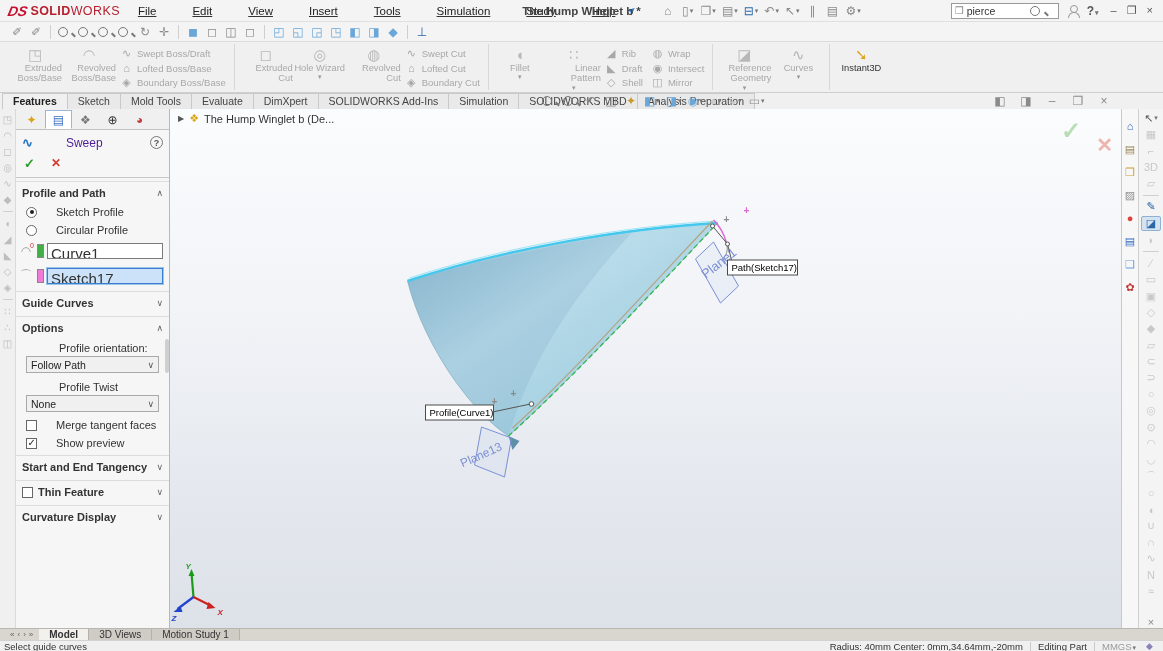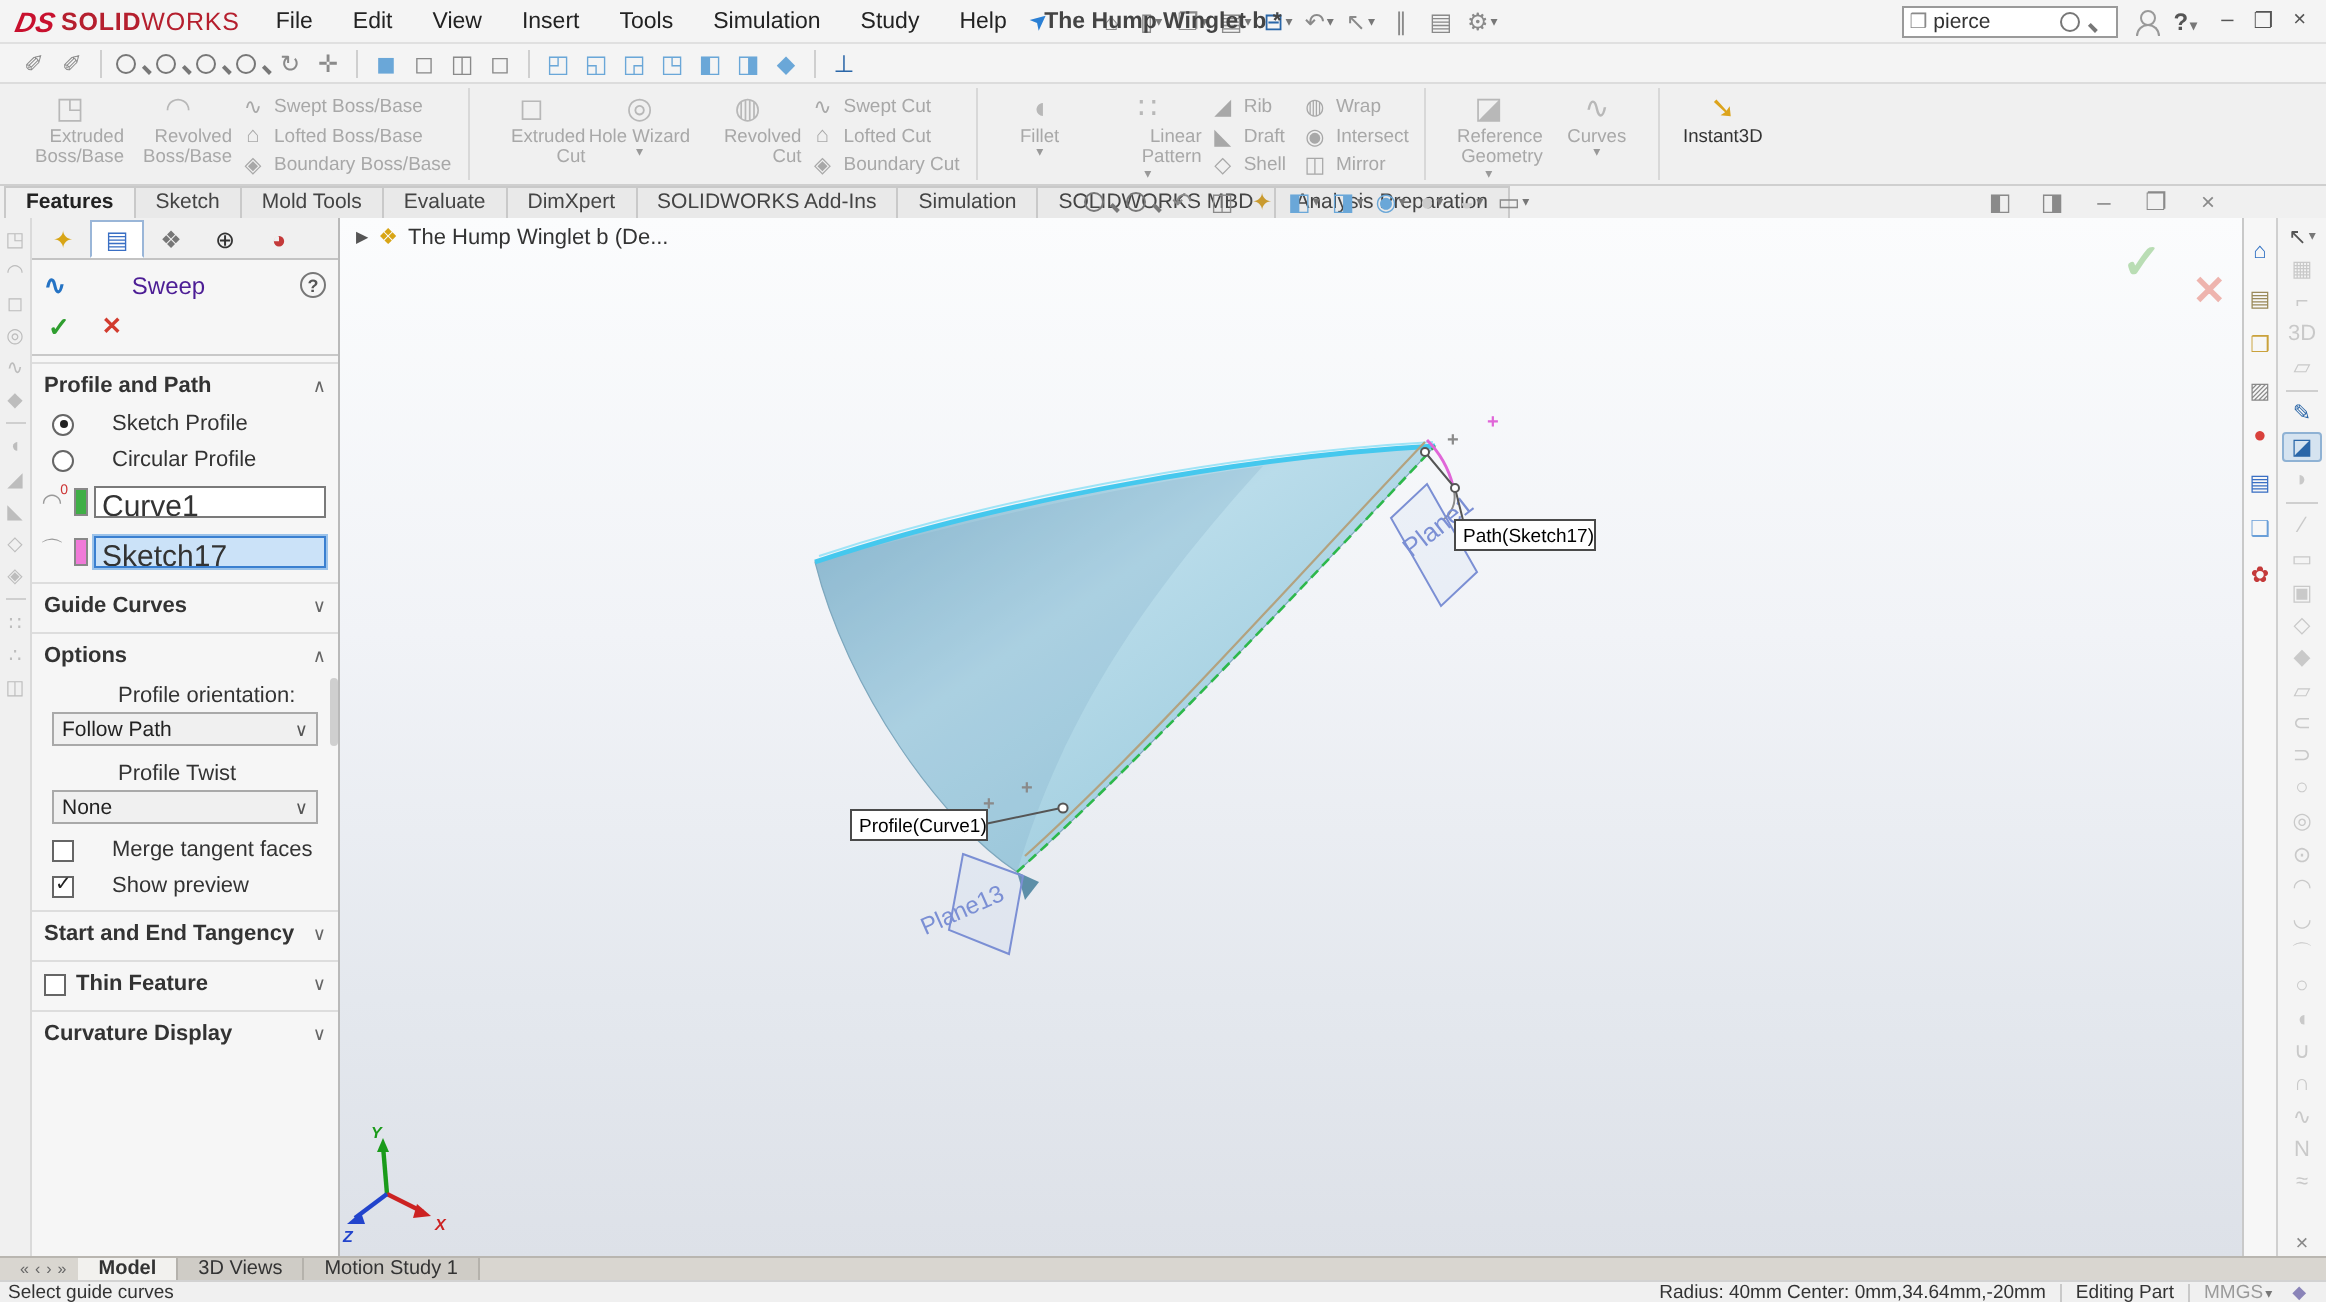--- a/index.html
+++ b/index.html
@@ -7,21 +7,21 @@
     font-family:"Liberation Sans", sans-serif; font-size:11px; color:#333;
     background:#f0f0f0; -webkit-font-smoothing:antialiased; }
 
   
   .titlebar { height:22px; background:#f4f4f4; display:flex; align-items:center;
     border-bottom:1px solid #e0e0e0; padding:0 4px; position:relative; }
   .logo { display:flex; align-items:center; gap:3px; margin:0 10px 0 4px; }
   .logo-ds { color:#c8102e; font-weight:bold; font-style:italic; font-size:14px; transform:skewX(-12deg); }
   .logo-sw { font-size:12.5px; letter-spacing:.4px; color:#b51f2e; }
   .logo-sw b { font-weight:800; }
-  .menubar { display:flex; gap:4px; }
+  .menubar { display:flex; gap:20px;text-decoration:underline; }
   .menu-item { padding:2px 8px; cursor:default; color:#222; font-size:11.5px; }
   .pin-icon { color:#2a7fd4; font-size:11px; margin-left:4px; transform:rotate(-40deg); display:inline-block; }
   .qat { display:flex; align-items:center; gap:2px; margin-left:22px; }
   .tbtn { min-width:18px; height:18px; display:inline-flex; align-items:center; justify-content:center;
     color:#8a8a8a; font-size:12px; position:relative; padding:0 2px; }
   .tbtn .g { pointer-events:none; }
   .has-caret::after { content:"▾"; font-size:7px; color:#777; margin-left:1px; }
   .mag::before { content:""; width:8px; height:8px; border:1.6px solid #777; border-radius:50%; display:block; }
   .mag::after { content:""; width:5px; height:1.8px; background:#777; transform:rotate(45deg);
     position:relative; left:3px; top:3px; display:block; }
@@ -298,21 +298,21 @@
       <span class="ric">◳</span>
       <span class="rlabel">Extruded Boss/Base</span>
     </div>
     <div class="bigbtn disabled">
       <span class="ric">◠</span>
       <span class="rlabel">Revolved Boss/Base</span>
     </div>
     <div class="stack">
       <div class="smallbtn disabled">
           <span class="sic">∿</span>
-          <span>Swept Boss/Base</span>
+          <span>Swept Boss/Draft</span>
         </div>
       <div class="smallbtn disabled">
           <span class="sic">⌂</span>
           <span>Lofted Boss/Base</span>
         </div>
       <div class="smallbtn disabled">
           <span class="sic">◈</span>
           <span>Boundary Boss/Base</span>
         </div>
     </div>

